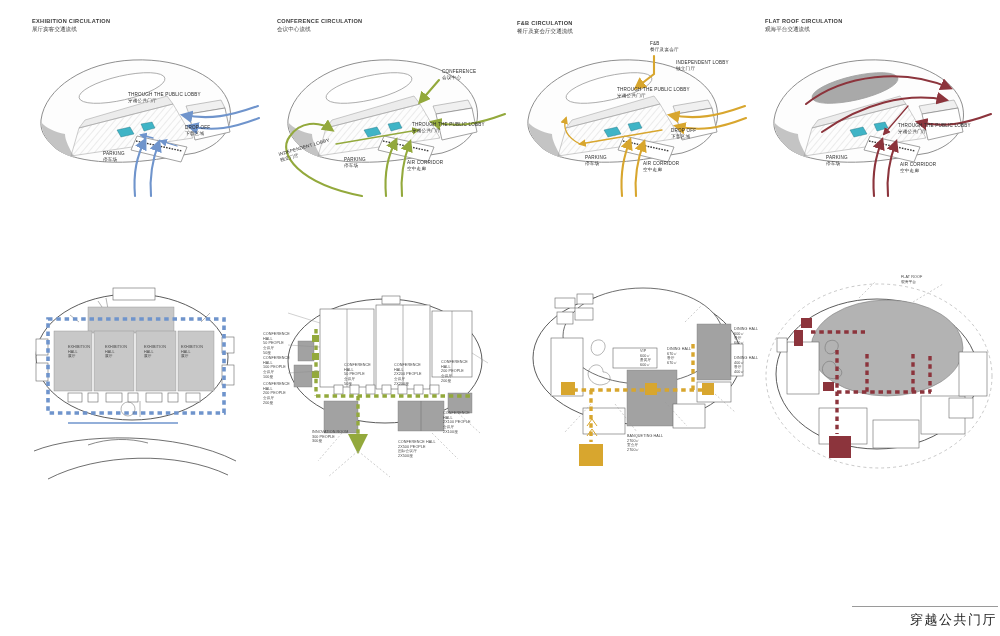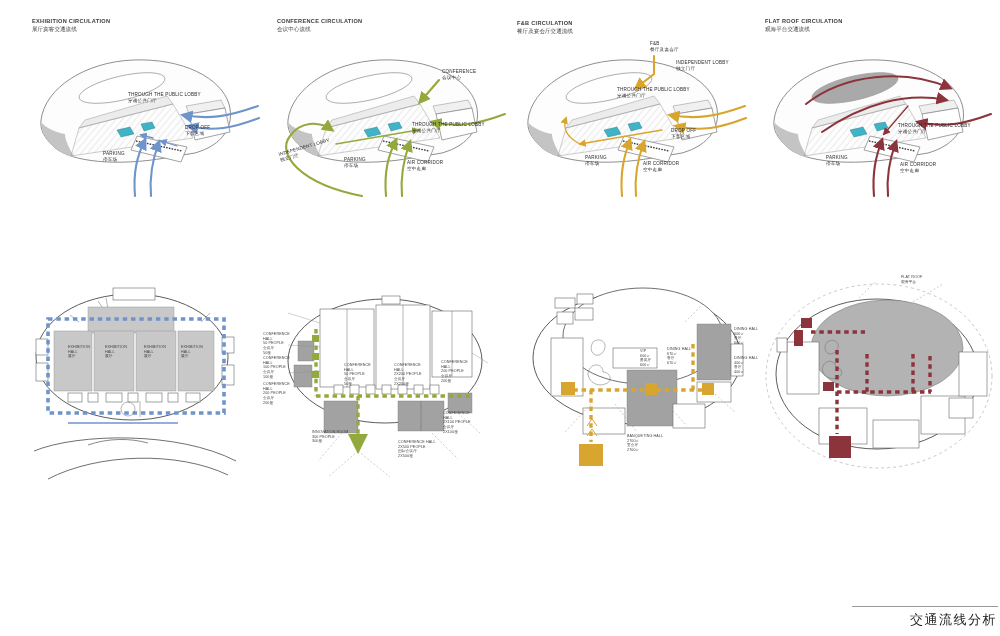--- a/index.html
+++ b/index.html
@@ -410,13 +410,13 @@
     </g>
     <g>
       <path class="dashthin" d="M150,26 L180,8 M96,22 L112,6"></path>
     </g>
   </svg>
   <div class="lbl tiny" style="left:901px;top:275px">FLAT ROOF
 观海平台</div>
 </div>
 
 <div class="footer-line" style="left:852px;top:606px;width:146px"></div>
-<div class="footer-title" style="left:852px;top:611px;width:145px;text-align:right">交通流线分析</div>
+<div class="footer-title" style="left:852px;top:611px;width:145px;text-align:right">穿越公共门厅</div>
 
 </body></html>

